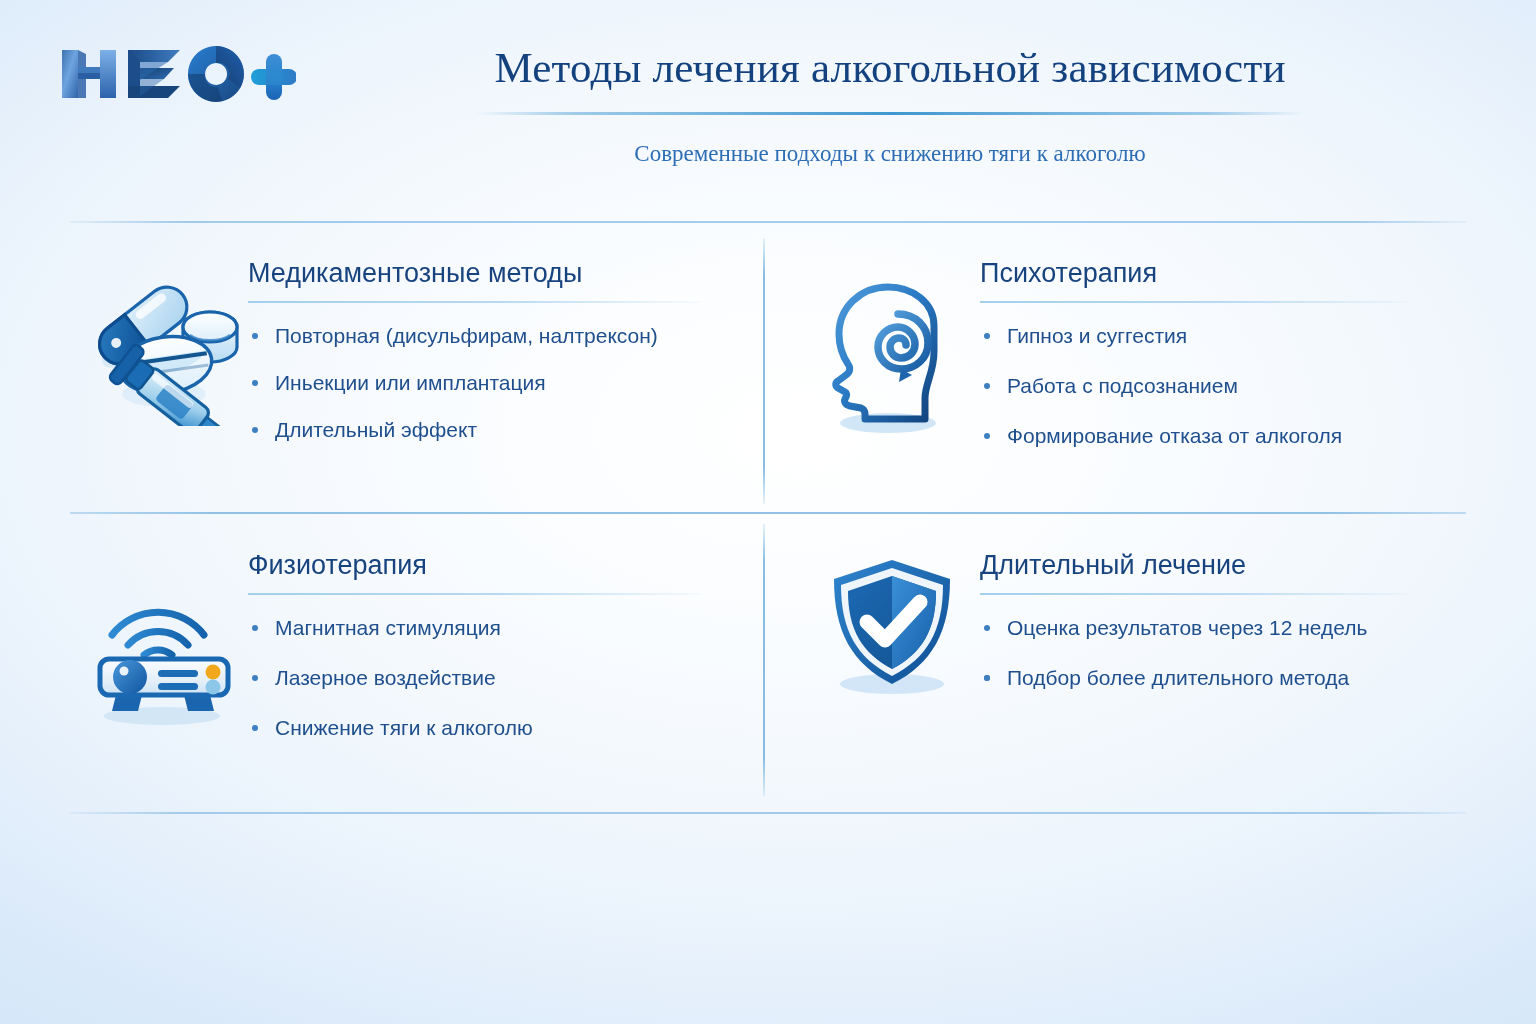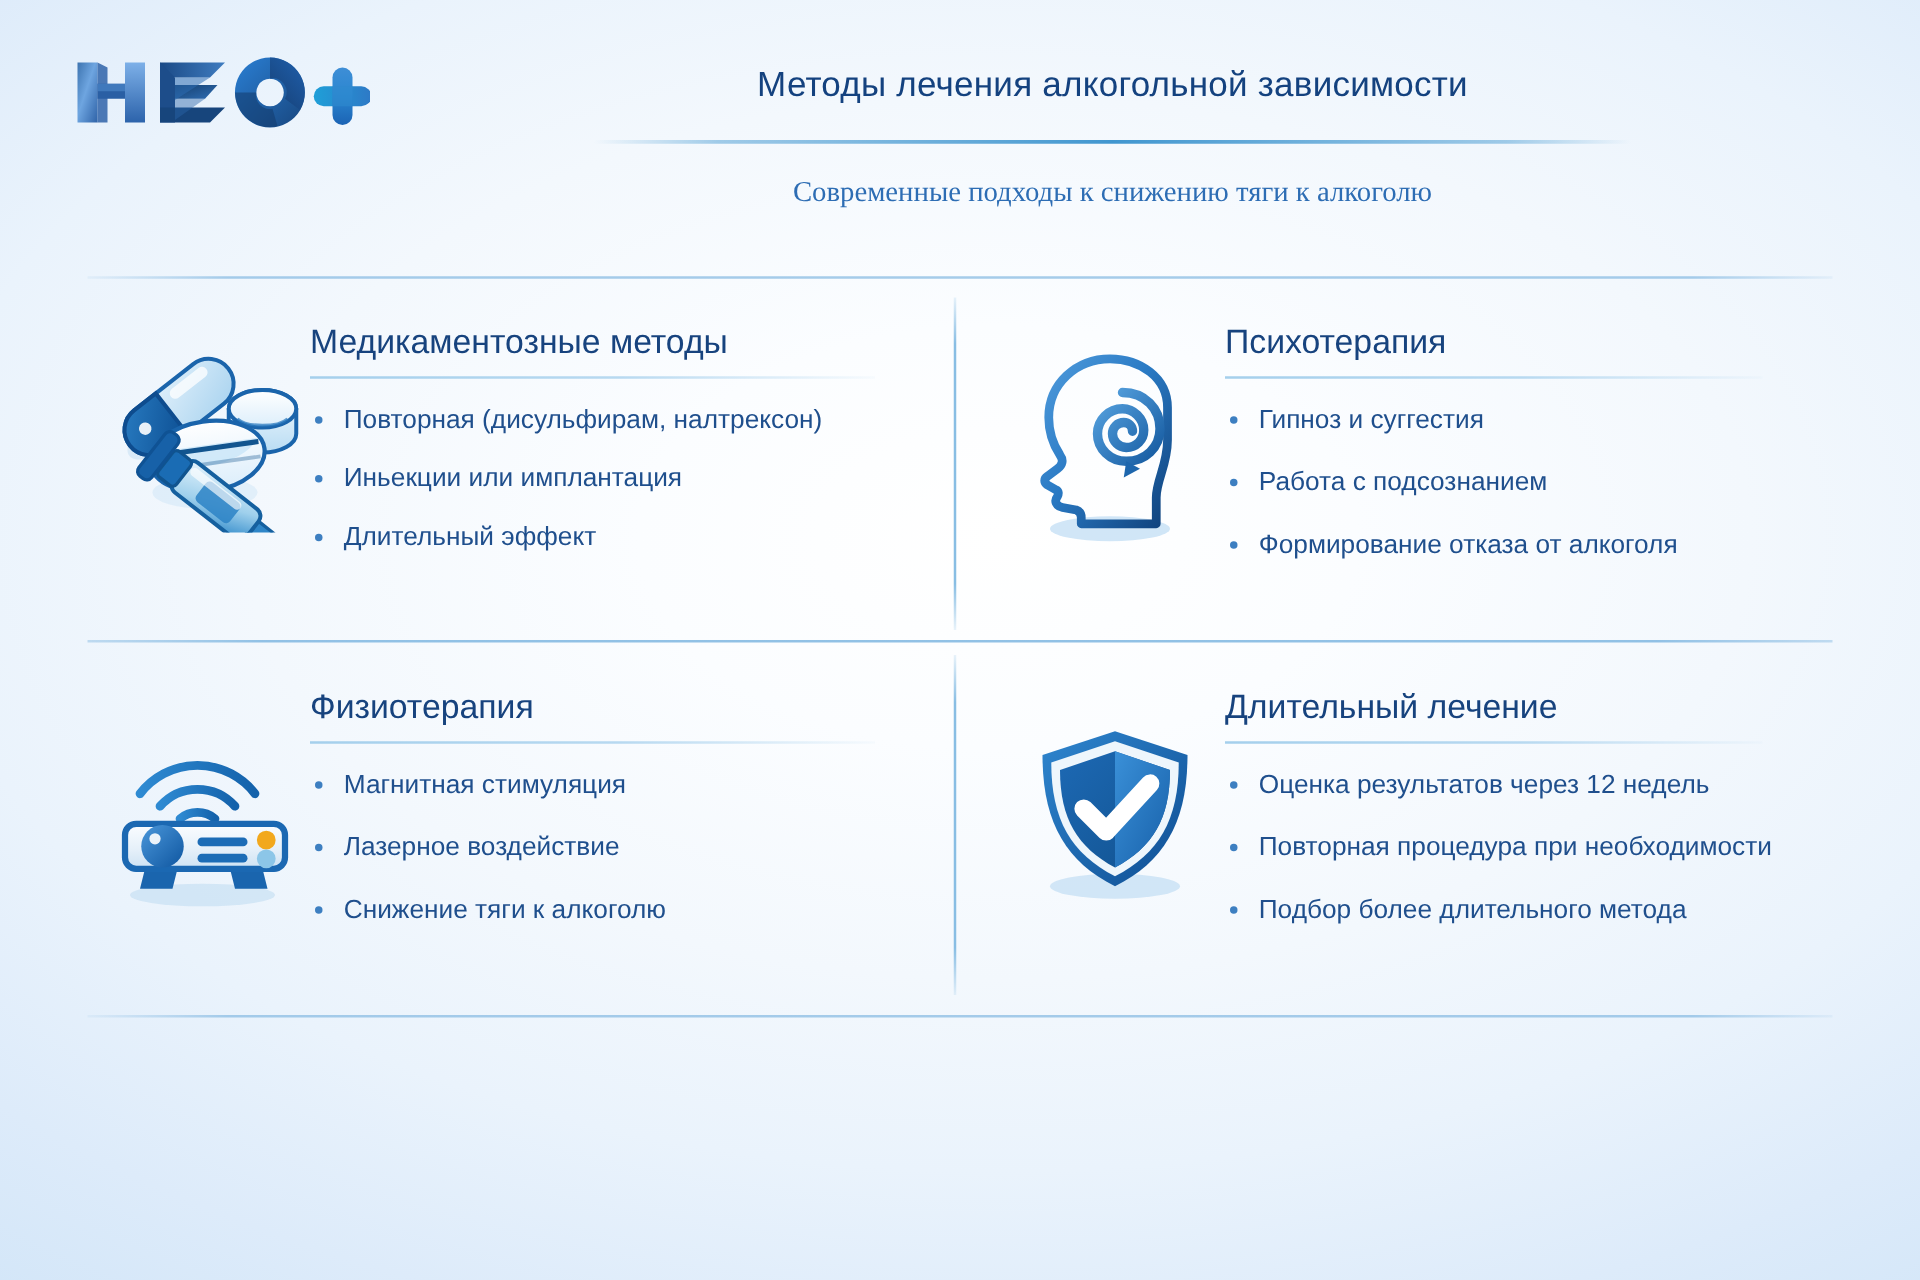--- a/index.html
+++ b/index.html
@@ -39,27 +39,27 @@
   }
 
   .title-block {
     position: absolute;
     left: 300px;
     top: 38px;
     width: 1180px;
     text-align: center;
   }
   .main-title {
-    font-size: 28px;
+    font-size: 43px;
     line-height: 60px;
     font-weight: 400;
     color: #14427f;
     letter-spacing: 0.2px;
     white-space: nowrap;
-    font-family: Liberation Sans, sans-serif;
+    font-family: Liberation Serif, serif;
   }
   .title-rule {
     margin: 14px auto 0 auto;
     width: 830px;
     height: 3px;
     background: linear-gradient(to right,
        rgba(120,180,225,0) 0%,
        rgba(90,165,215,0.55) 12%,
        rgba(55,145,205,0.95) 50%,
        rgba(90,165,215,0.55) 88%,
@@ -498,21 +498,20 @@
     <div class="card-body">
       <div class="card-heading">Длительный лечение</div>
       <div class="heading-rule"></div>
       <ul class="bullets">
         <li>
           <span class="dot"></span>
           <span>Оценка результатов через 12 недель</span>
         </li>
         <li>
           <span class="dot"></span>
-          <span>Повторная процедура при необходимости</span>
         </li>
         <li>
           <span class="dot"></span>
           <span>Подбор более длительного метода</span>
         </li>
       </ul>
     </div>
   </div>
 
 </div>

